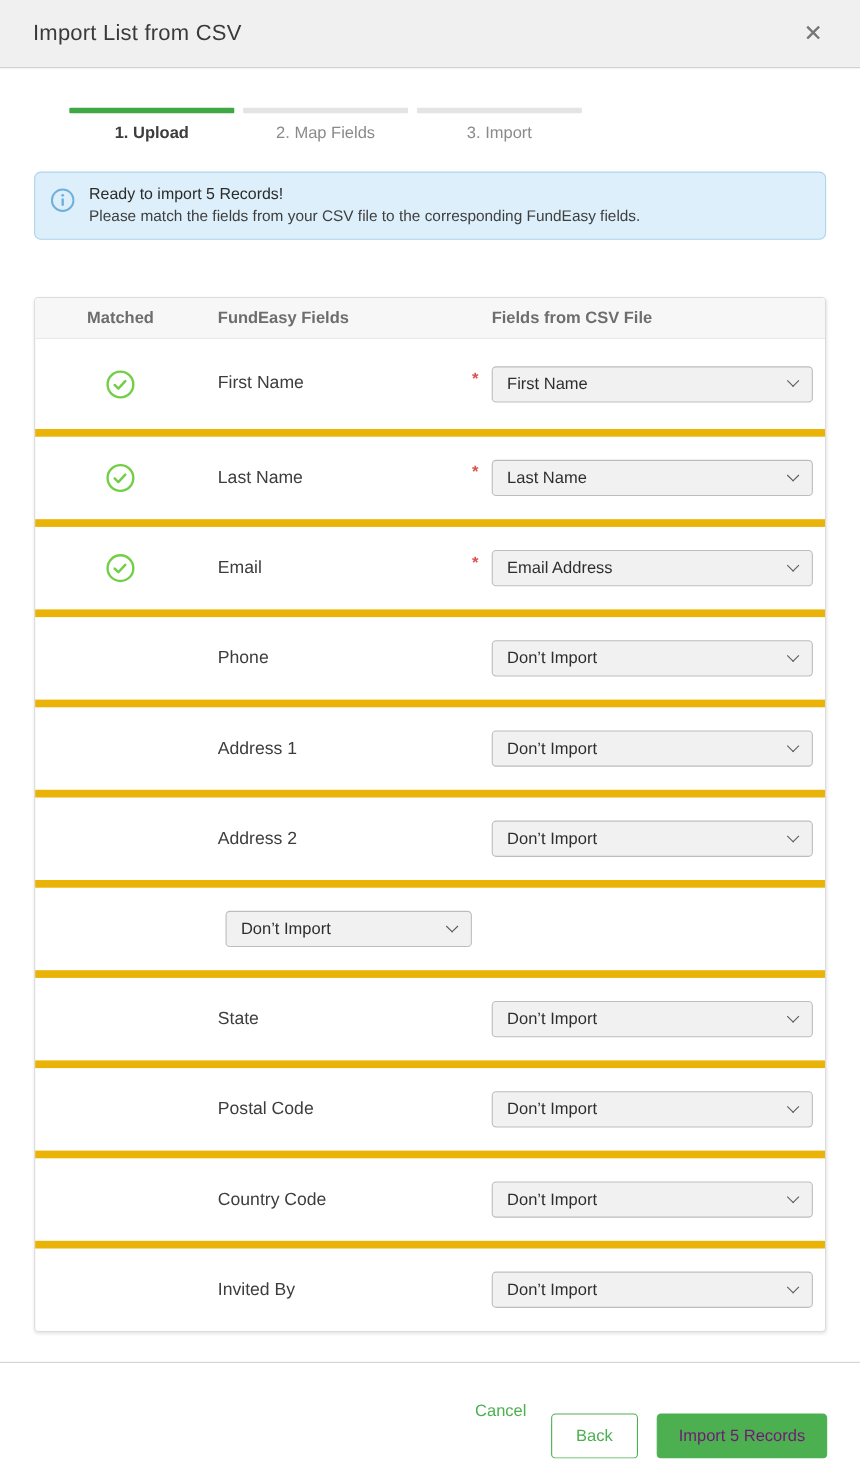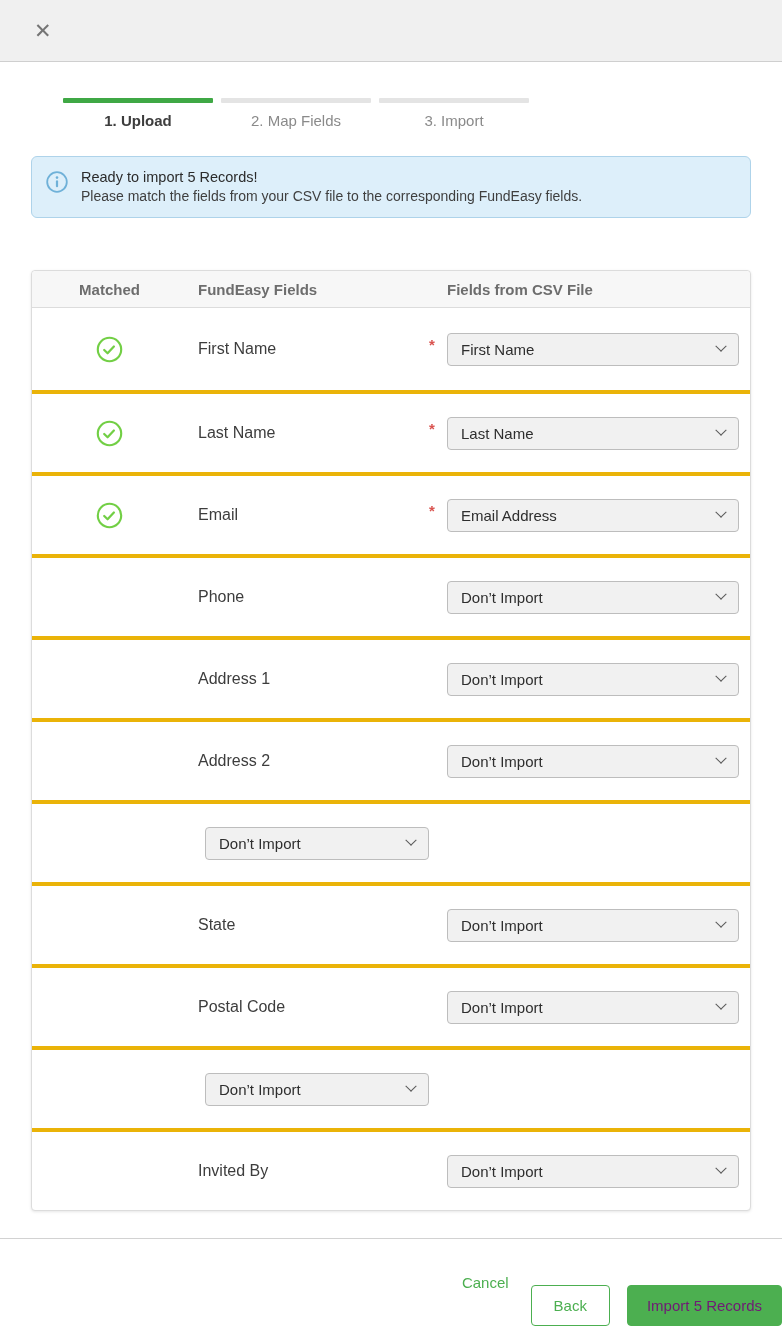--- a/index.html
+++ b/index.html
@@ -59,21 +59,21 @@
     border-radius:4px 4px 0 0;
     font-size:15px;font-weight:bold;color:#6d6d6d;
   }
   .th-matched{text-align:center;}
   .th-field{padding-left:11px;}
   .th-csv{padding-left:18px;}
   .trow{
     display:grid;grid-template-columns:155px 242px 1fr;
     height:82px;align-items:center;
   }
-  .trow + .trow{border-top:4px solid #eab308;}
+  .trow + .trow{border-top:7px solid #eab308;}
   .cell-matched{display:flex;justify-content:center;align-items:center;}
   .cell-field{padding-left:11px;font-size:16px;color:#3d3d3d;}
   .cell-select{display:flex;align-items:center;}
   .req{
     width:18px;flex:0 0 18px;text-align:left;
     color:var(--required-red);font-size:15px;font-weight:bold;
     transform:translateY(-5px);
   }
   .req:empty{visibility:hidden;}
   .select{
@@ -87,21 +87,21 @@
     width:8px;height:8px;
     border-right:1.5px solid #5a5a5a;border-bottom:1.5px solid #5a5a5a;
     transform:rotate(45deg) translate(-2px,-2px);
   }
   
   .spacer{flex:1 1 auto;}
   .modal-footer{
     flex:0 0 88px;height:88px;
     border-top:1px solid #d2d2d2;
     display:flex;align-items:center;justify-content:flex-end;
-    background:#fff;
+    padding-right:30px;background:#fff;
   }
   .link-cancel{
     color:var(--accent-green);font-size:15px;cursor:pointer;
     margin-right:22px;text-decoration:none;
   }
   .btn{
     font-family:inherit;font-size:15px;border-radius:4px;cursor:pointer;
     height:41px;display:inline-flex;align-items:center;margin-top:46px;
   }
   .btn-back{
@@ -110,20 +110,21 @@
   }
   .btn-import{
     background:var(--accent-green);border:1px solid var(--accent-green);
     color:#701a75;padding:0 19px;
   }
 </style>
 </head>
 <body>
 
 <header class="modal-header">
+  <h1 class="modal-title">Import List from CSV</h1>
   <span class="close-x">✕</span>
 </header>
 
 <div class="steps">
   <div class="step active">
     <div class="step-bar"></div>
     <div class="step-label">1. Upload</div>
   </div>
   <div class="step">
     <div class="step-bar"></div>
@@ -262,20 +263,21 @@
         <div class="cell-select">
           <span class="req"></span>
           <div class="select">
             <span class="select-text">Don’t Import</span>
             <span class="chev"></span>
           </div>
         </div>
       </div>
       <div class="trow">
         <div class="cell-matched"></div>
+        <div class="cell-field">Country Code</div>
         <div class="cell-select">
           <span class="req"></span>
           <div class="select">
             <span class="select-text">Don’t Import</span>
             <span class="chev"></span>
           </div>
         </div>
       </div>
       <div class="trow">
         <div class="cell-matched"></div>

